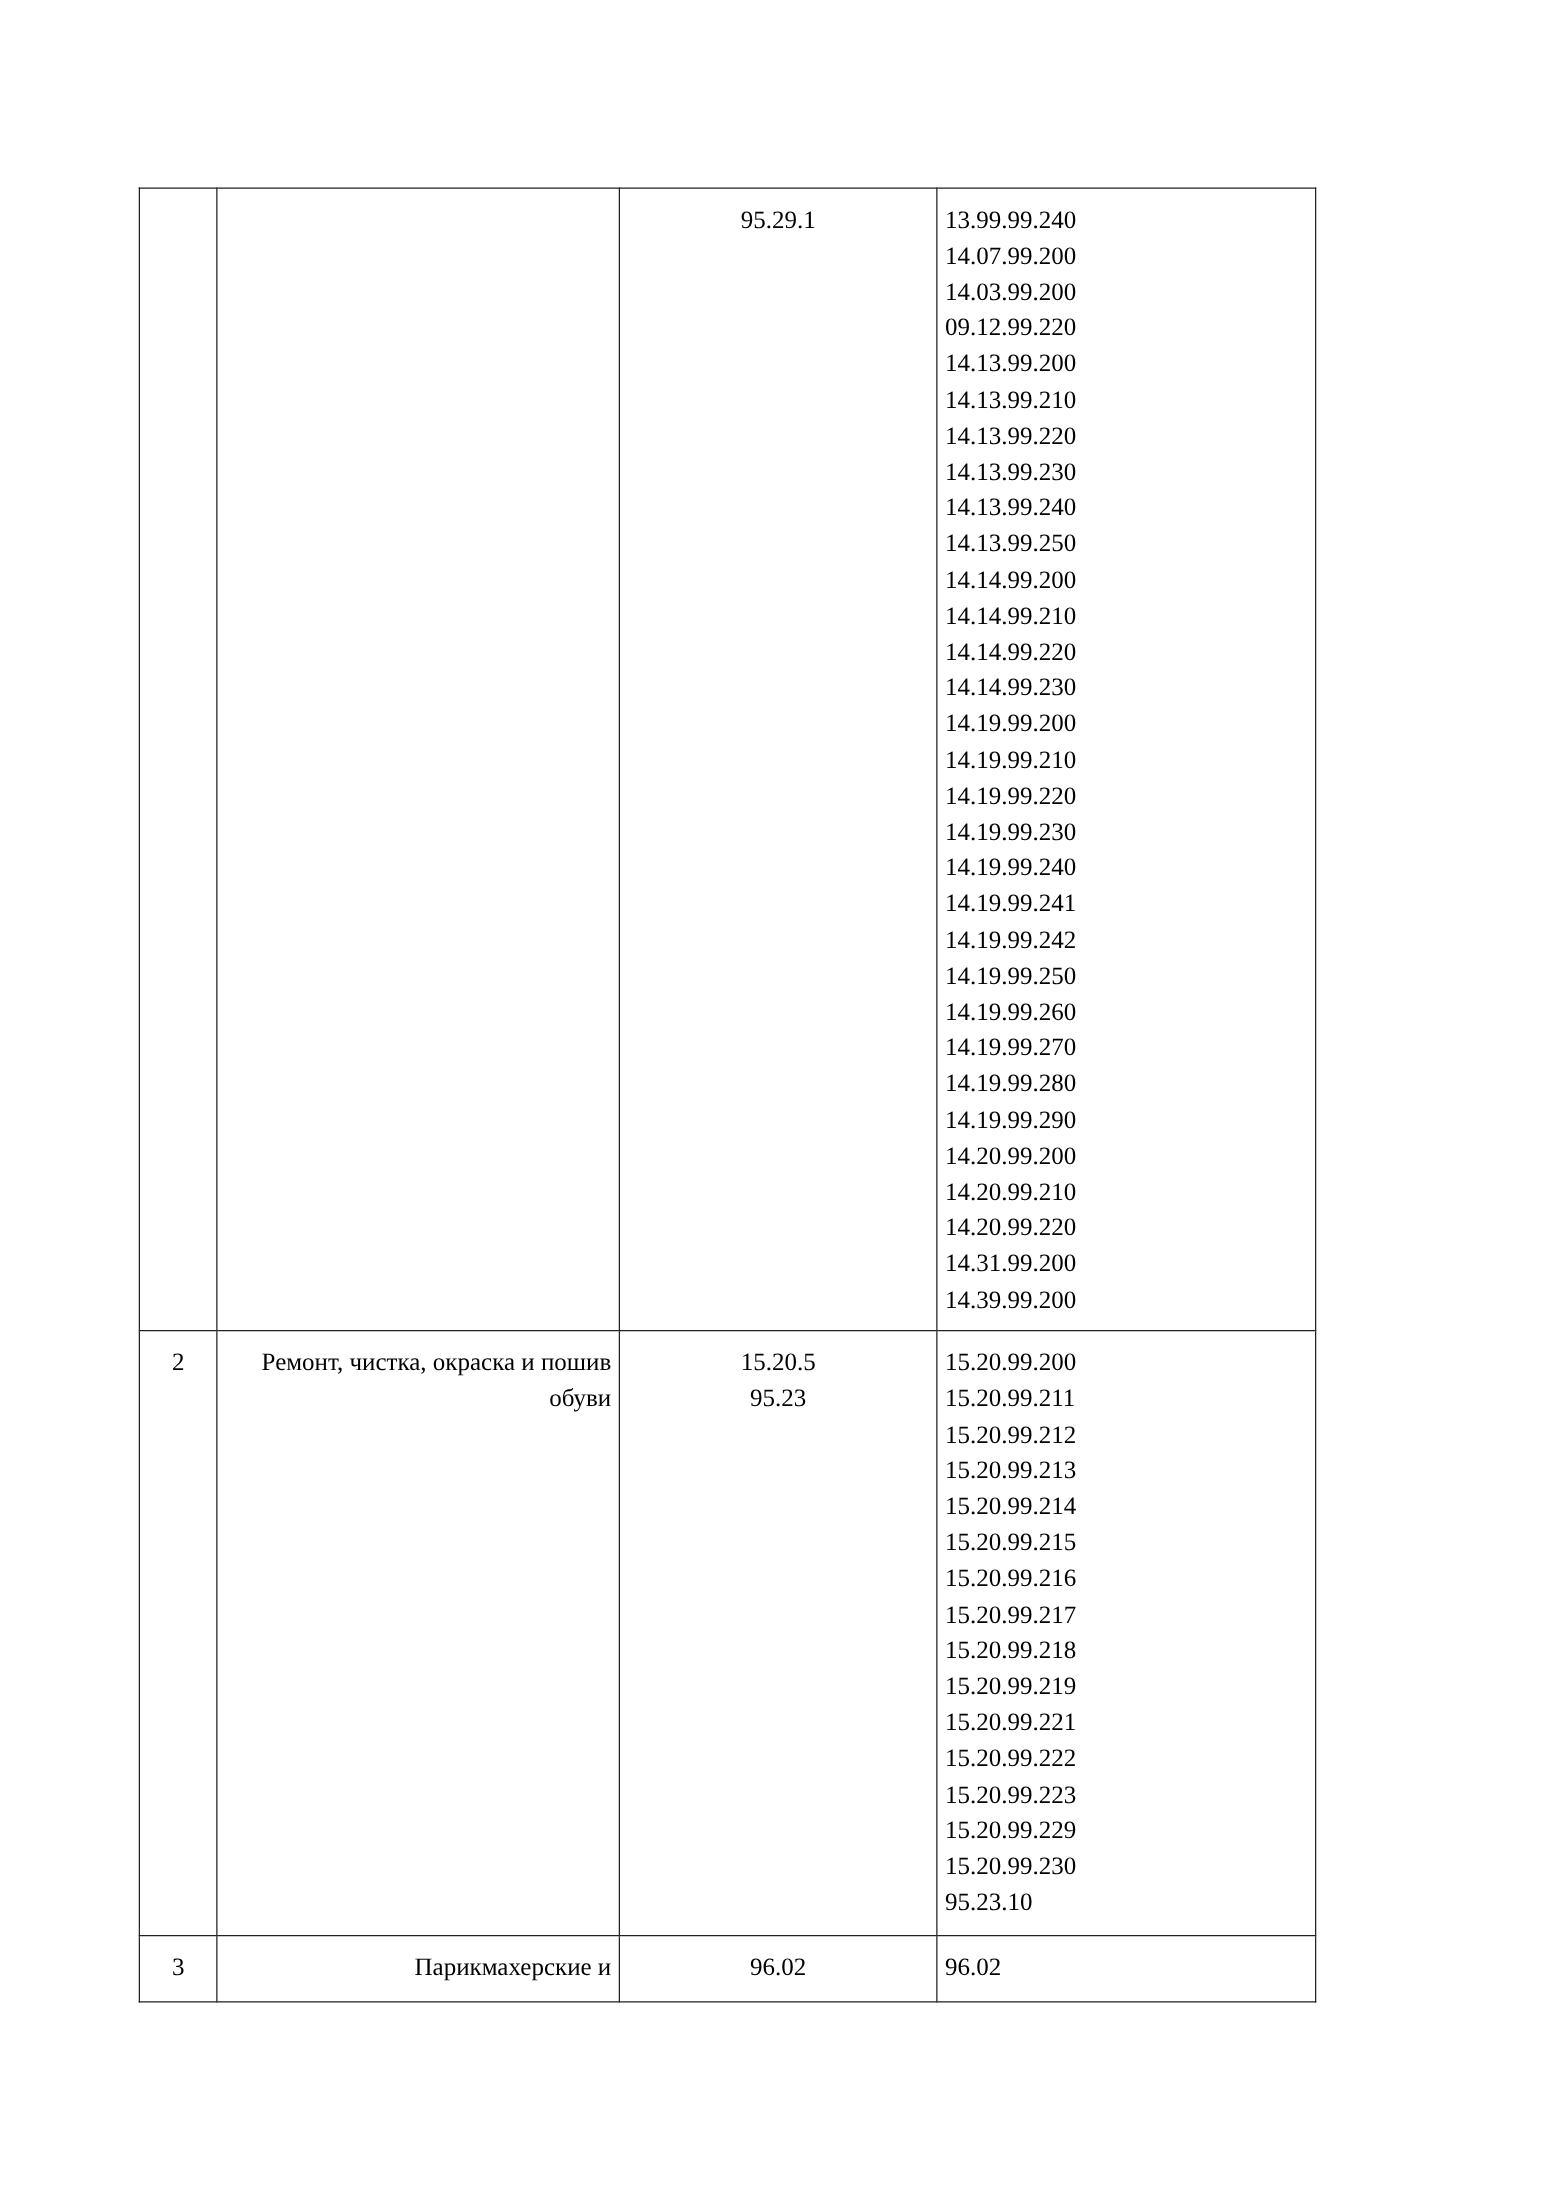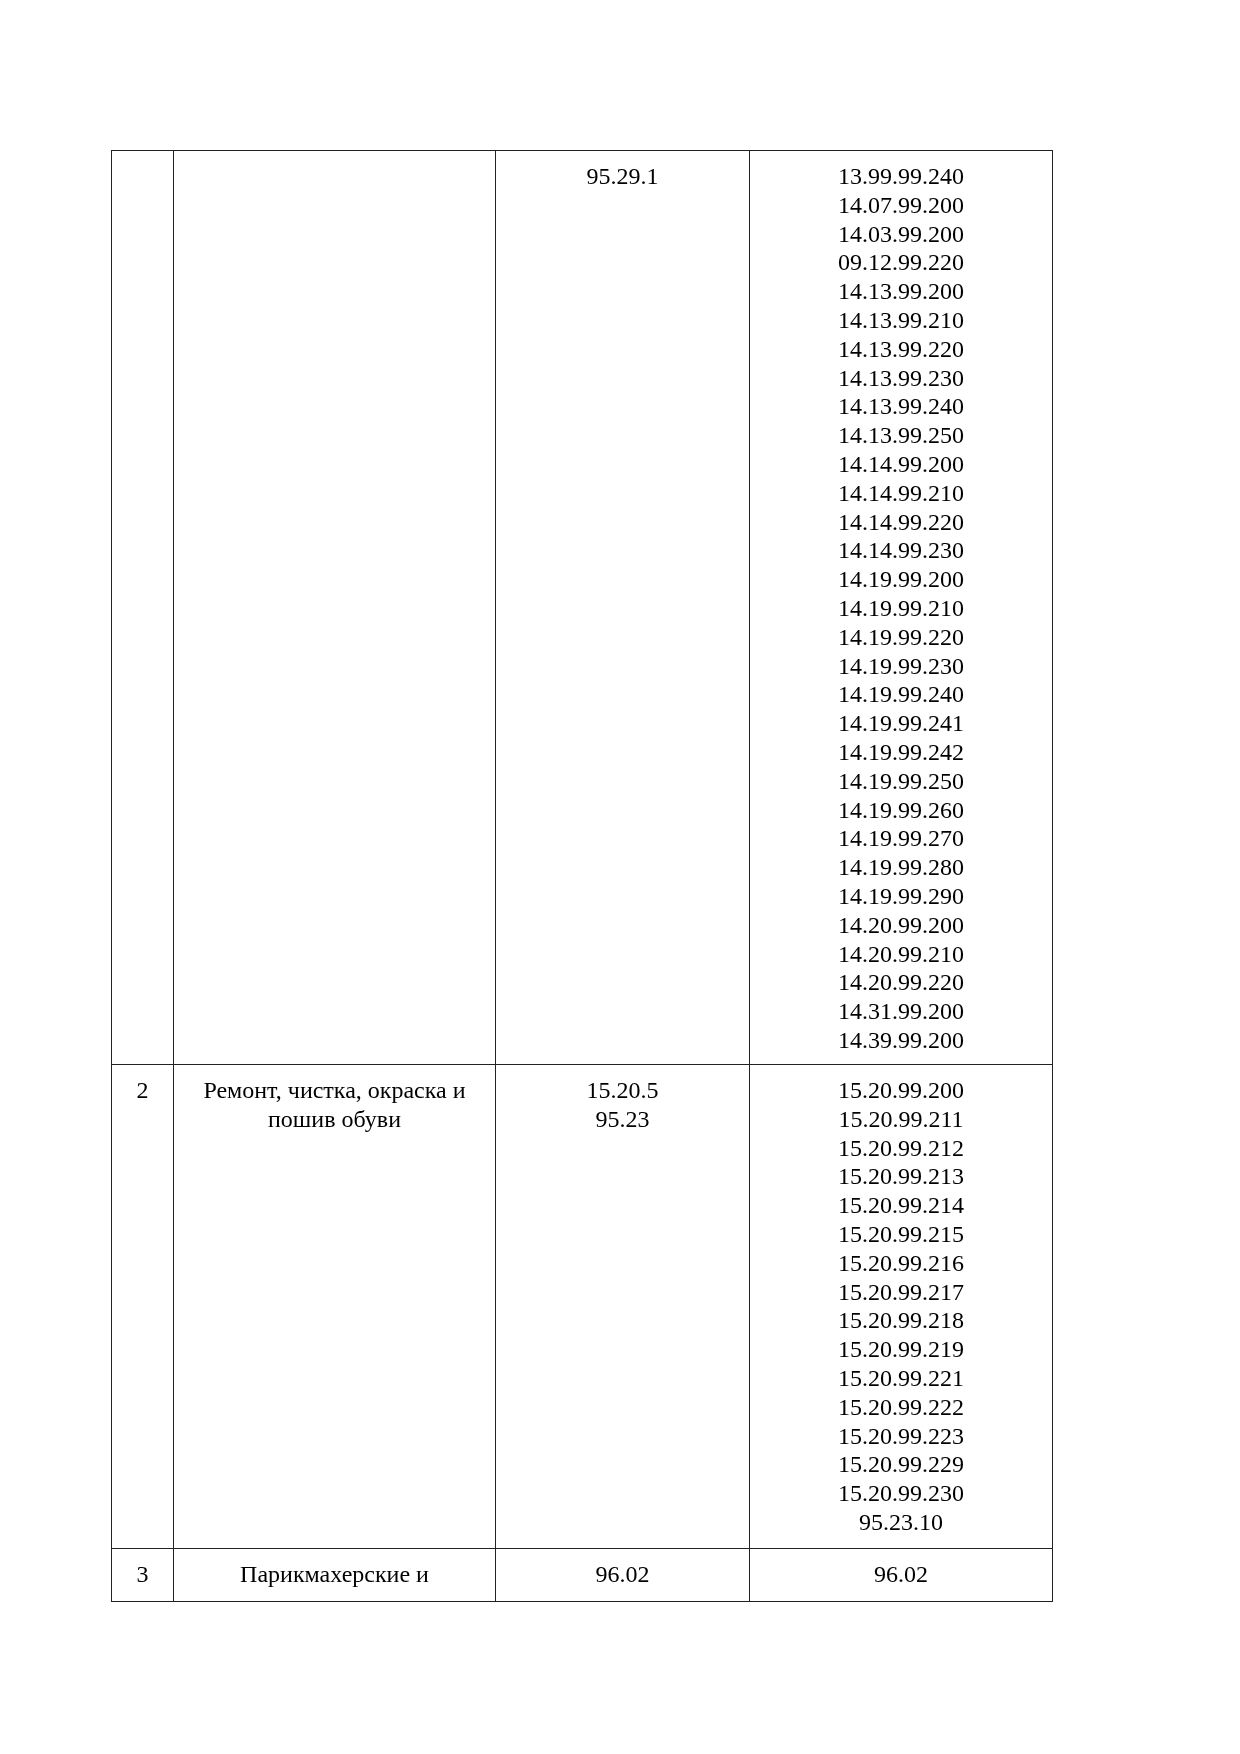--- a/index.html
+++ b/index.html
@@ -6,32 +6,32 @@
     body {
       width: 1240px; height: 1754px; position: relative; overflow: hidden;
       font-family: "Liberation Serif", "DejaVu Serif", serif;
       color: #000;
     }
     .page-table {
       position: absolute; left: 111px; top: 150px;
       width: 941px;
       border-collapse: collapse;
       table-layout: fixed;
-      font-size: 24px;
+      font-size: 20px;
       line-height: 28.8px;
     }
     .page-table td {
       border: 1.5px solid #222;
       vertical-align: top;
       padding: 11px 6px 0 6px;
     }
     .col-num { width: 62px; text-align: center; }
-    .col-name { width: 322px; text-align: center; }
+    .col-name { width: 322px; text-align: right; }
     .col-okved { width: 254px; text-align: center; }
-    .col-okpd { width: 303px; text-align: center; }
+    .col-okpd { width: 303px; }
     .line { display: block; white-space: nowrap; }
     tr.row-1 td { height: 902px; }
     tr.row-2 td { height: 472px; }
     tr.row-3 td { height: 41px; }
   </style>
 </head>
 <body>
 
 <table class="page-table">
   <colgroup>

